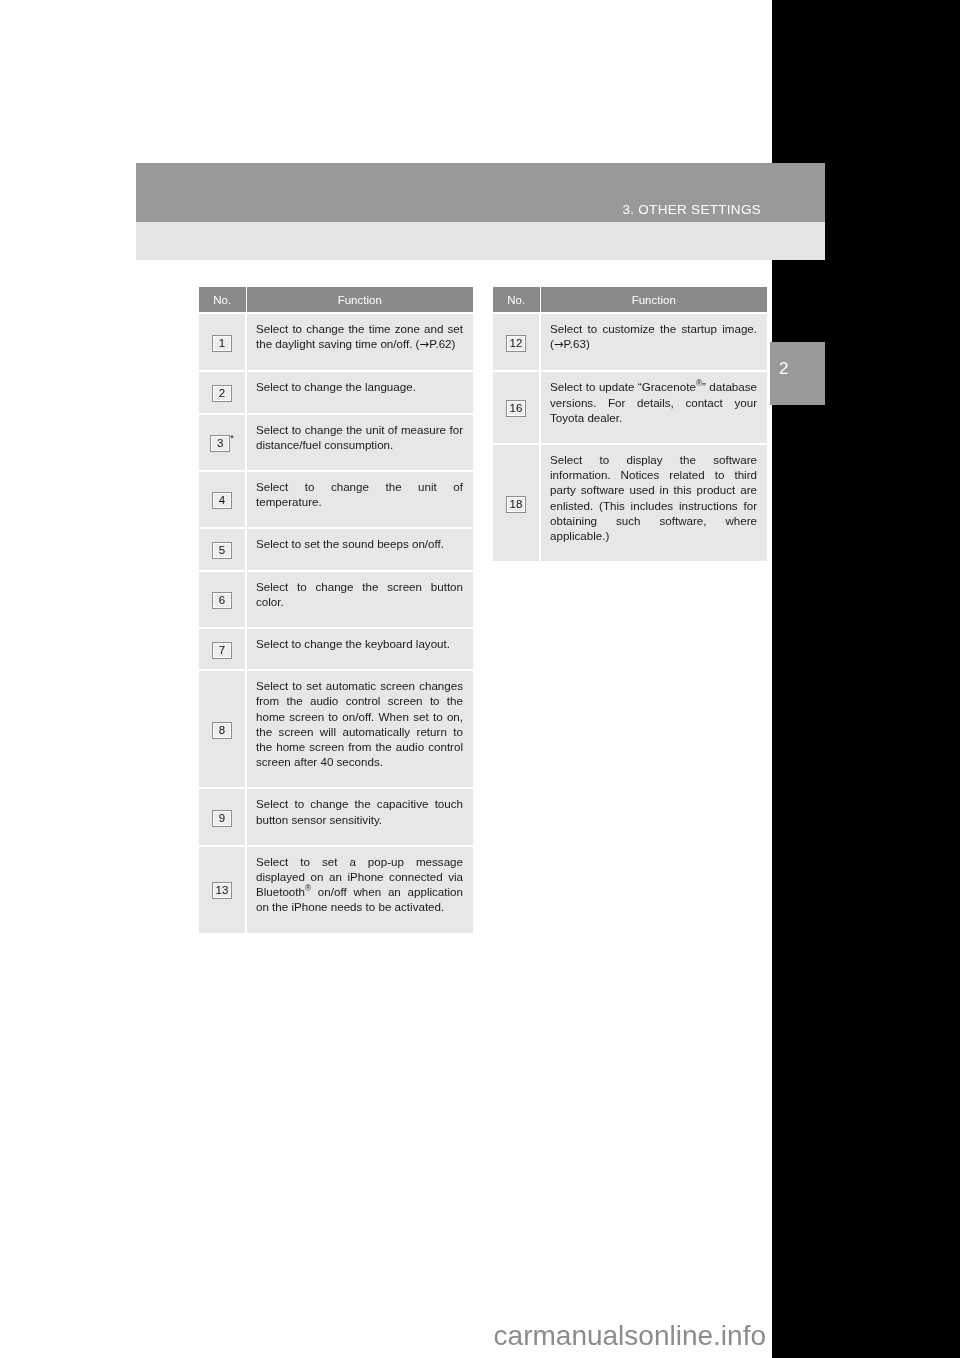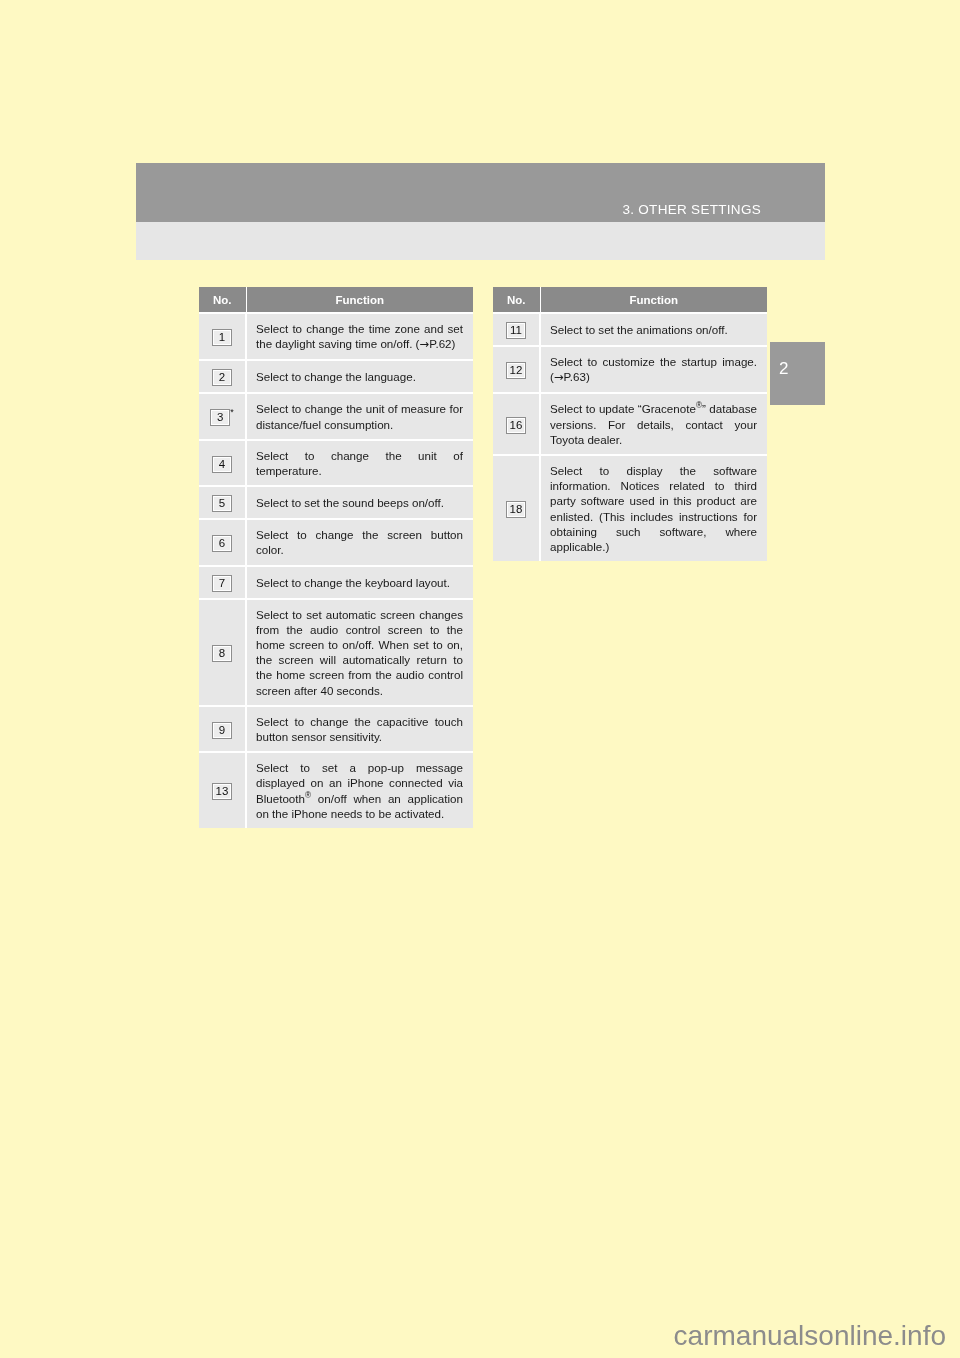--- a/index.html
+++ b/index.html
@@ -12,23 +12,23 @@
     height: 1358px;
     position: relative;
     font-family: "Liberation Sans", sans-serif;
     overflow: hidden;
   }
 
   
   #page-sheet {
     position: absolute;
     left: 0; top: 0;
-    width: 960px;
+    width: 772px;
     height: 1358px;
-    background: #fef9c3;
+    background: #ffffff;
   }
 
   
   #header-band {
     position: absolute;
     left: 136px;
     top: 163px;
     width: 689px;
     height: 59px;
     background: #999999;
@@ -81,21 +81,21 @@
     width: 100%;
     border-collapse: collapse;
     table-layout: fixed;
   }
   .tbl col.c-no  { width: 47px; }
   .tbl col.c-fn  { width: 227px; }
 
   .tbl thead th {
     background: #8a8a8a;
     color: #ffffff;
-    font-weight: bold;
+    font-weight: normal;
     font-size: 11.5px;
     height: 25px;
     padding: 0;
     text-align: center;
     vertical-align: middle;
     border: none;
   }
   .tbl thead th.th-no {
     border-right: 1px solid #ffffff;
   }
@@ -113,21 +113,21 @@
     text-align: center;
     border-right: 2px solid #ffffff;
     padding: 6px 0;
   }
   .tbl tbody td.td-fn {
     font-size: 11.6px;
     line-height: 15.2px;
     color: #1a1a1a;
     text-align: justify;
     text-align-last: left;
-    padding: 7px 10px 7px 9px;
+    padding: 7px 10px 18px 9px;
     hyphens: none;
   }
 
   
   .numbox {
     display: inline-block;
     min-width: 12px;
     padding: 1px 3px 1px 3px;
     border: 1px solid #8e8e8e;
     background: #ededed;
@@ -149,21 +149,21 @@
     color: #111111;
     line-height: 0;
   }
 
   .arrow { font-family: "DejaVu Sans", sans-serif; }
   .sup   { font-size: 8.2px; vertical-align: super; line-height: 0; }
 
   
   #watermark {
     position: absolute;
-    right: 14px;
+    right: 6px;
     bottom: 6px;
     color: #8c8c8c;
     font-size: 28px;
     letter-spacing: 0px;
     white-space: nowrap;
   }
 </style>
 </head>
 <body>
 
@@ -242,24 +242,20 @@
           <col class="c-fn">
         </colgroup>
       <thead>
         <tr>
           <th class="th-no">No.</th>
           <th class="th-fn">Function</th>
         </tr>
       </thead>
       <tbody id="tbody-right">
           <tr>
-            <td class="td-no"><span class="numwrap"><span class="numbox">11</span></span></td>
-            <td class="td-fn">Select to set the animations on/off.</td>
-          </tr>
-          <tr>
             <td class="td-no"><span class="numwrap"><span class="numbox">12</span></span></td>
             <td class="td-fn">Select to customize the startup image. (<span class="arrow">→</span>P.63)</td>
           </tr>
           <tr>
             <td class="td-no"><span class="numwrap"><span class="numbox">16</span></span></td>
             <td class="td-fn">Select to update “Gracenote<span class="sup">®</span>” database versions. For details, contact your Toyota dealer.</td>
           </tr>
           <tr>
             <td class="td-no"><span class="numwrap"><span class="numbox">18</span></span></td>
             <td class="td-fn">Select to display the software information. Notices related to third party software used in this product are enlisted. (This includes instructions for obtaining such software, where applicable.)</td>

